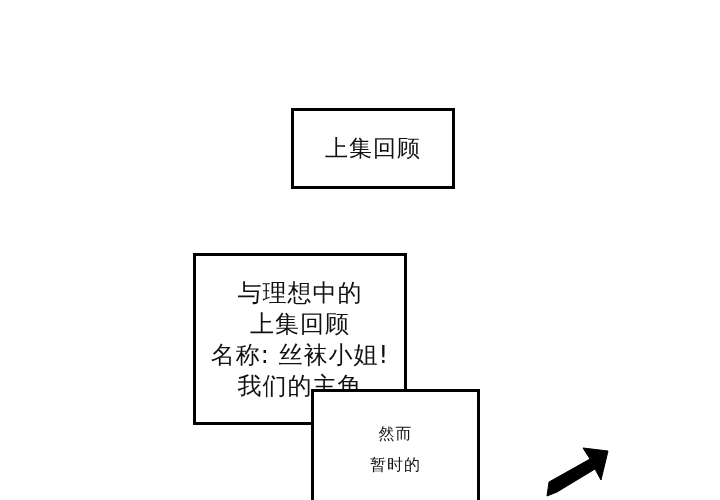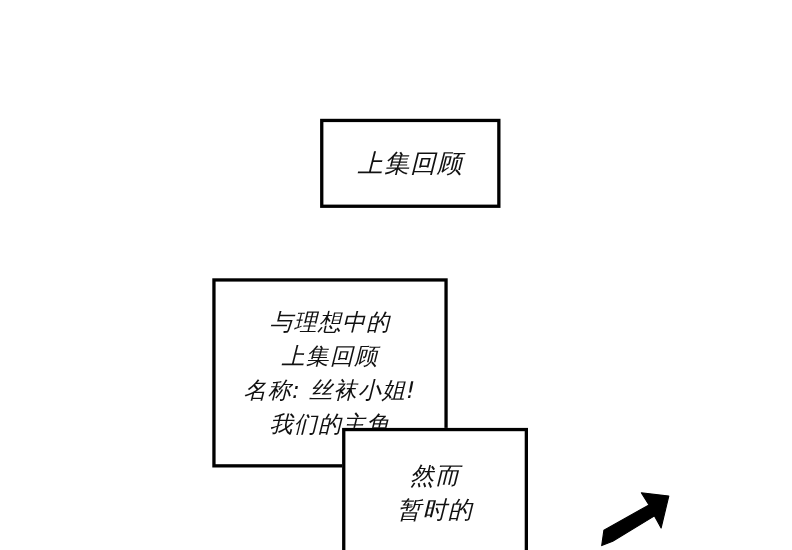--- a/index.html
+++ b/index.html
@@ -14,21 +14,20 @@
     background: #ffffff;
     overflow: hidden;
     font-family: "DejaVu Sans", sans-serif;
     color: #111111;
   }
   .boxed {
     position: absolute;
     background: #ffffff;
     border: 3px solid #000000;
     box-sizing: border-box;
-    font-style: italic;
   }
   .recap-box {
     left: 291px;
     top: 108px;
     width: 164px;
     height: 81px;
     display: flex;
     align-items: center;
     justify-content: center;
     font-size: 23px;
@@ -37,35 +36,35 @@
   .bubble-intro {
     left: 193px;
     top: 253px;
     width: 214px;
     height: 172px;
     padding-top: 22px;
     text-align: center;
     z-index: 1;
   }
   .bubble-intro .line {
-    font-size: 21px;
+    font-size: 24px;
     line-height: 31px;
     letter-spacing: 1px;
   }
   .bubble-however {
     left: 311px;
     top: 389px;
     width: 169px;
     height: 145px;
     padding-top: 26px;
     text-align: center;
     z-index: 2;
   }
   .bubble-however .line {
-    font-size: 22px;
+    font-size: 16px;
     line-height: 31px;
     letter-spacing: 1px;
   }
   .arrow-wrap {
     position: absolute;
     left: 545px;
     top: 446px;
     width: 66px;
     height: 54px;
     z-index: 3;

